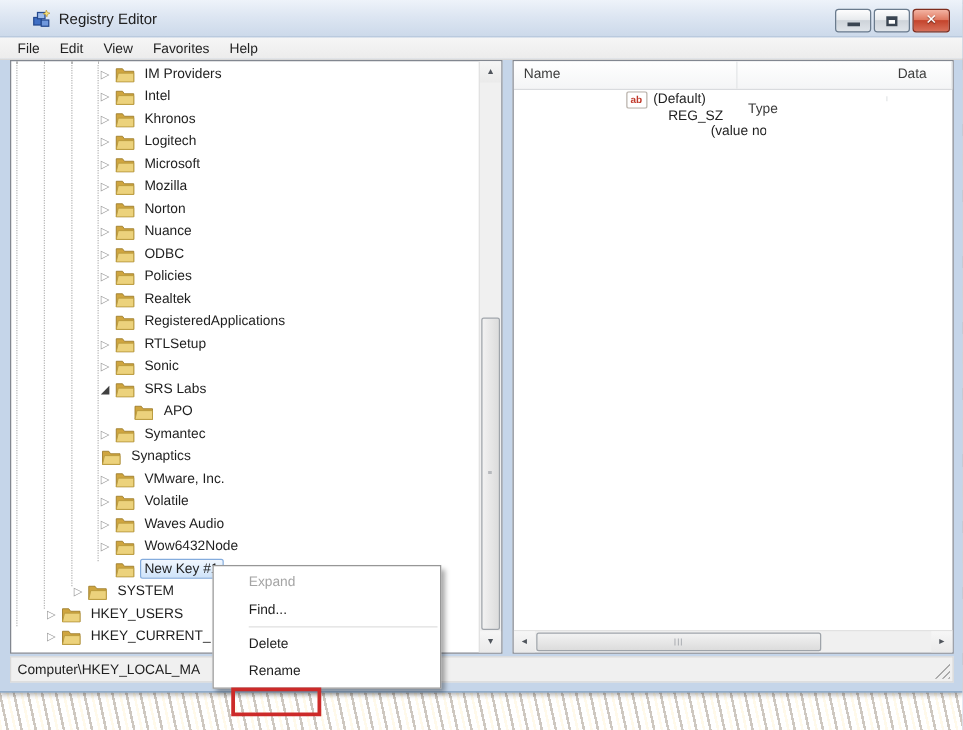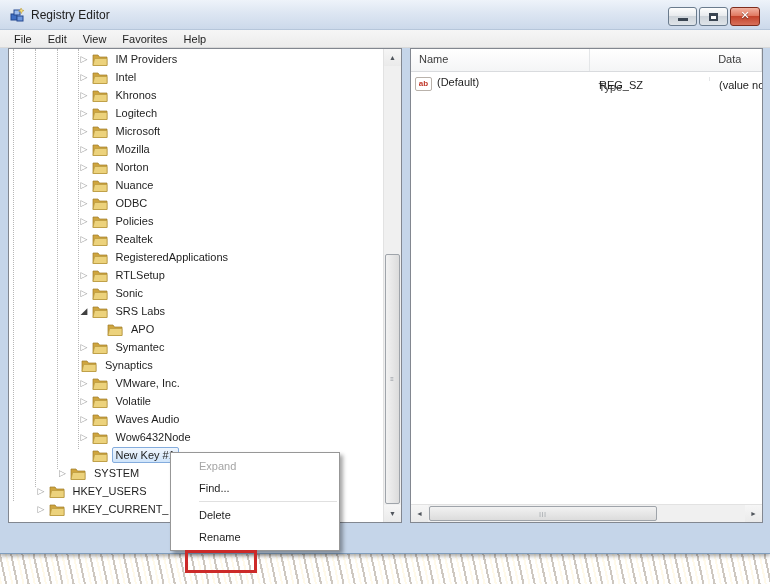--- a/index.html
+++ b/index.html
@@ -9,21 +9,21 @@
   
   .desktop{position:absolute;inset:0;
     background:linear-gradient(90deg,#8f6b26 0%,#b3883２ 0%,#a87c2c 18%,#c29a3d 38%,#9c742a 52%,#7a5a22 63%,#4a3312 76%,#2c1d09 88%,#201407 100%);}
   .desktop::after{content:"";position:absolute;inset:0;
     background:repeating-linear-gradient(78deg,rgba(255,224,140,.18) 0 2px,rgba(0,0,0,0) 2px 5px,rgba(60,35,5,.25) 5px 7px,rgba(0,0,0,0) 7px 11px);}
   
   .window{position:absolute;left:0;top:0;width:770px;height:553px;background:#c5d5e9;
     border-bottom:1px solid #7f9dbd;box-shadow:0 2px 4px rgba(0,0,0,.35);}
   .titlebar{position:absolute;left:0;top:0;right:0;height:30px;
     background:linear-gradient(#eef3fa,#dde6f2 45%,#ccd9ea);border-bottom:1px solid #b6c6da;
-    display:flex;align-items:center;padding-left:9px;box-sizing:border-box;}
+    display:flex;align-items:center;padding-left:25px;box-sizing:border-box;}
   .title-text{font-size:12px;color:#202020;margin-left:6px;}
   .win-controls{position:absolute;right:10px;top:7px;display:flex;gap:2px;}
   .win-btn{width:29px;height:19px;border:1px solid #6a7b8d;border-radius:3px;box-sizing:border-box;
     background:linear-gradient(#fdfdfd,#e8ebee 45%,#ced4da 50%,#dfe4e9);position:relative;cursor:pointer;}
   .win-btn.close{width:30px;background:linear-gradient(#f3b3a2,#e07a62 45%,#c4442c 50%,#d8705a);border-color:#7e2c1d;}
   .glyph-min{position:absolute;left:9px;bottom:4px;width:10px;height:3px;background:#3a4552;}
   .glyph-max{position:absolute;left:9px;top:5px;width:9px;height:8px;border:2px solid #3a4552;border-top-width:3px;box-sizing:border-box;background:#fff;}
   .glyph-close{position:absolute;left:0;top:1px;width:100%;text-align:center;color:#fff;font-weight:bold;font-size:11px;text-shadow:0 1px 1px rgba(0,0,0,.5);}
   .menubar{position:absolute;left:0;top:30px;right:0;height:18px;background:linear-gradient(#f6f6f6,#ececec);
     border-bottom:1px solid #d9d9d9;display:flex;align-items:center;padding-left:6px;box-sizing:border-box;}
@@ -45,32 +45,32 @@
   .vscroll{position:absolute;right:0;top:0;bottom:0;width:17px;background:#f0f0f0;border-left:1px solid #e2e2e2;}
   .hscroll{position:absolute;left:0;right:0;bottom:0;height:17px;background:#f0f0f0;border-top:1px solid #e2e2e2;}
   .sb-btn{position:absolute;width:17px;height:17px;display:flex;align-items:center;justify-content:center;
     font-size:7px;color:#50555c;background:linear-gradient(#f6f6f6,#eaeaea);cursor:pointer;}
   .sb-thumb{position:absolute;background:linear-gradient(90deg,#f2f2f2,#dcdcdc);border:1px solid #9fa4aa;border-radius:2px;box-sizing:border-box;cursor:pointer;}
   .sb-thumb.h{background:linear-gradient(#f2f2f2,#dcdcdc);}
   .grip{position:absolute;left:50%;top:50%;transform:translate(-50%,-50%);color:#8a8f96;font-size:6px;letter-spacing:1px;}
   
   .list-header{position:absolute;left:0;top:0;right:0;height:22px;background:linear-gradient(#ffffff,#f4f5f6);border-bottom:1px solid #d9dbde;display:flex;}
   .col-h{box-sizing:border-box;padding:4px 0 0 8px;border-right:1px solid #e4e6e8;color:#3c3c3c;cursor:pointer;}
-  .list-row{position:absolute;left:0;top:24px;right:0;height:18px;display:flex;align-items:flex-end;}
+  .list-row{position:absolute;left:0;top:24px;right:0;height:18px;display:flex;align-items:center;flex-direction:column;}
   .cell{box-sizing:border-box;padding-left:8px;white-space:nowrap;overflow:hidden;flex:none;}
   .reg-icon{display:inline-block;width:15px;height:12px;border:1px solid #b9b2ab;border-radius:2px;margin:0 5px 0 4px;
     font-size:8px;font-weight:bold;color:#c0392b;line-height:11px;text-align:center;background:#fff;flex:none;}
   
   .statusbar{position:absolute;left:8px;right:7px;top:525px;height:21px;background:#f0f0f0;border:1px solid #d9d9d9;
     box-sizing:border-box;display:flex;align-items:center;padding-left:5px;}
   .resize-grip{position:absolute;right:2px;bottom:2px;width:12px;height:12px;
     background:
       linear-gradient(135deg,transparent 50%,#aaa 50%,#aaa 57%,transparent 57%,transparent 71%,#aaa 71%,#aaa 78%,transparent 78%,transparent 92%,#aaa 92%);}
   
-  .context-menu{position:absolute;left:170px;top:452px;width:170px;background:#fff;border:1px solid #979797;
+  .context-menu{position:absolute;left:170px;top:452px;width:183px;background:#fff;border:1px solid #979797;
     box-shadow:3px 3px 4px rgba(0,0,0,.35);padding:2px 0;box-sizing:border-box;z-index:10;}
   .cm-item{height:22px;line-height:22px;padding-left:28px;position:relative;color:#1e1e1e;cursor:pointer;}
   .cm-item.disabled{color:#a5a5a5;}
   .cm-sep{border-top:1px solid #e0e0e0;margin:2px 2px 2px 28px;height:0;}
   .cm-arrow{position:absolute;right:8px;top:0;font-size:8px;color:#3c3c3c;}
   .annotation-box{position:absolute;left:185px;top:550px;width:72px;height:23px;border:3px solid #cc2a29;box-sizing:border-box;z-index:20;}
 </style>
 </head>
 <body>
 
@@ -346,20 +346,24 @@
       </div>
     <div class="hscroll" style="right:0;">
       <div class="sb-btn" style="left:0;top:0;">◄</div>
       <div class="sb-btn" style="right:0;top:0;">►</div>
       <div class="sb-thumb h" style="top:1px;height:15px;left:18px;width:228px;">
         <span class="grip">|||</span>
       </div>
     </div>
   </div>
 
+  <div class="statusbar">
+    <span>Computer\HKEY_LOCAL_MA</span>
+    <div class="resize-grip"></div>
+  </div>
 </div>
 
 <div class="context-menu" id="ctxMenu">
     <div class="cm-item disabled">
     <span class="cm-label">Expand</span>
     
   </div>
     <div class="cm-item">
     <span class="cm-label">Find...</span>
     

